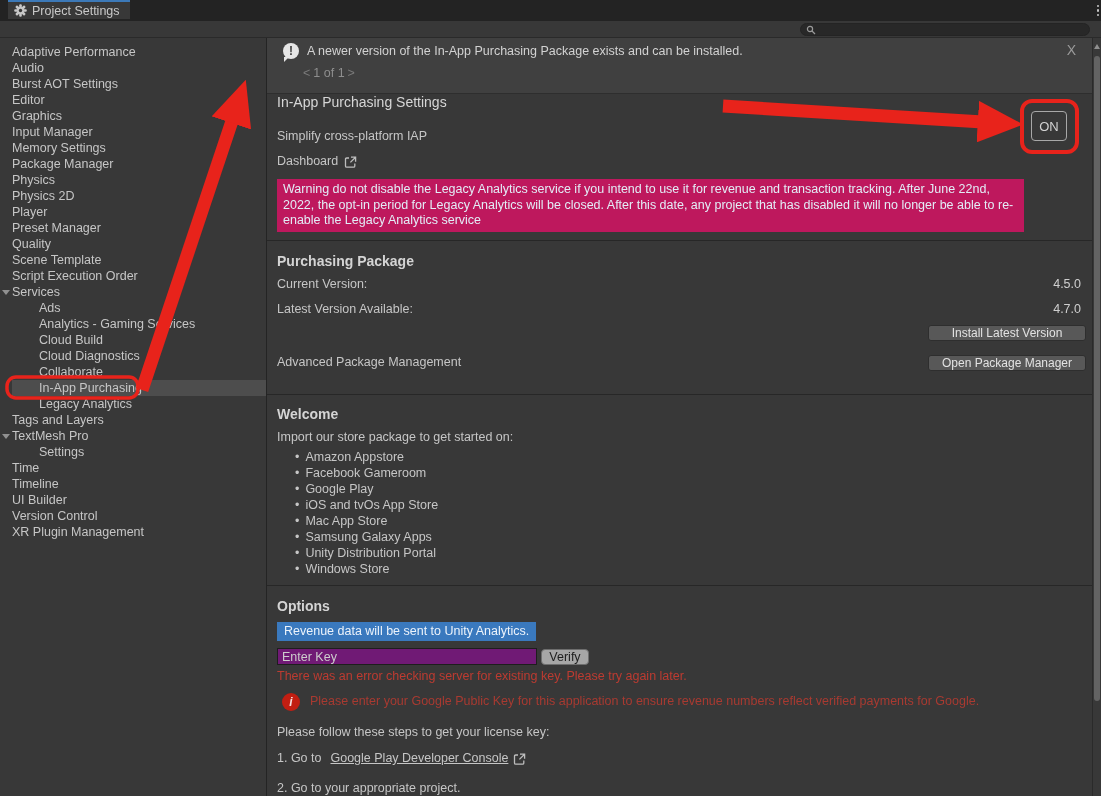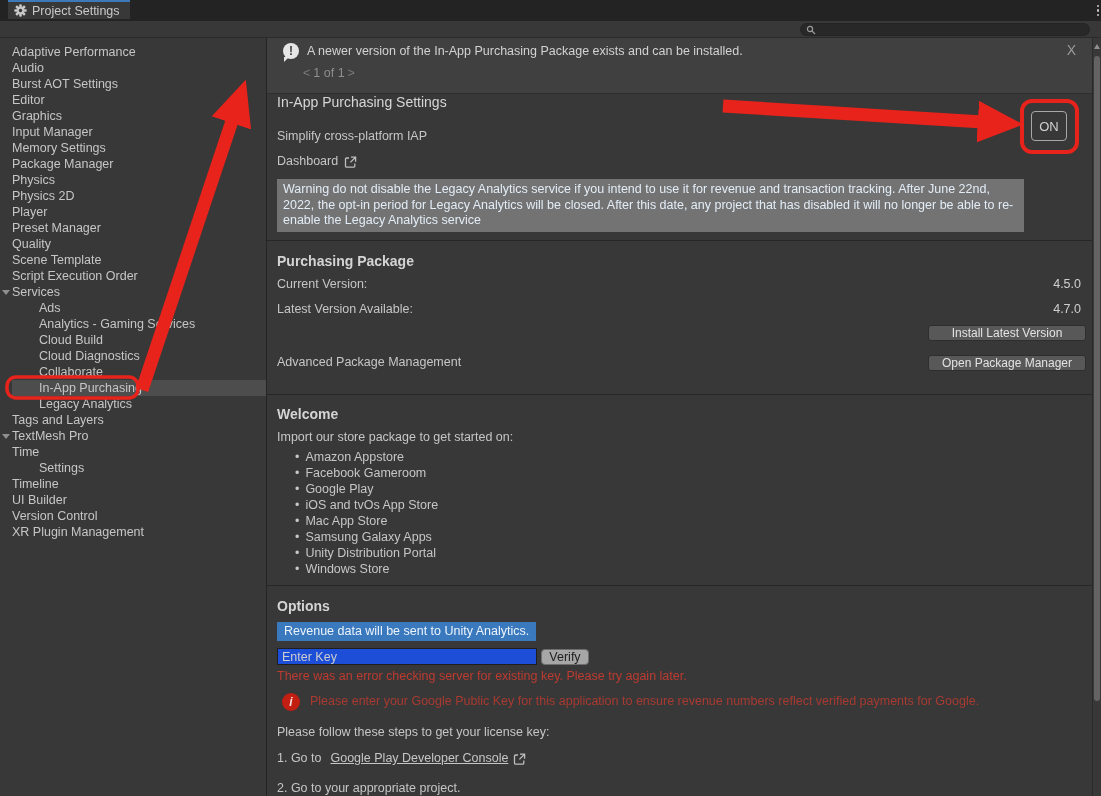--- a/index.html
+++ b/index.html
@@ -36,34 +36,34 @@
                border-left:5px solid #E6E6E6;border-bottom:5px solid transparent;}
   .banner-msg{position:absolute;left:40px;top:6px;color:#D2D2D2;}
   .pager{position:absolute;left:33px;top:28px;color:#8E8E8E;}
   .pager .chev{color:#7A7A7A;cursor:pointer;padding:0 3px;}
   .banner-close{position:absolute;right:16px;top:4px;color:#9A9A9A;font-size:14px;cursor:pointer;}
   .page-title{position:absolute;left:10px;top:56px;font-size:14px;color:#D6D6D6;}
   .on-btn{position:absolute;left:764px;top:73px;width:36px;height:30px;border:1px solid #A8A8A8;border-radius:4px;
           color:#D2D2D2;font-size:13px;display:flex;align-items:center;justify-content:center;cursor:pointer;background:transparent;box-sizing:border-box;}
   .subtitle{position:absolute;left:10px;top:91px;}
   .dash-row{position:absolute;left:10px;top:116px;display:flex;align-items:center;gap:6px;cursor:pointer;}
-  .warnbox{position:absolute;left:10px;top:141px;width:747px;background:#737373;color:#E3EDF7;
+  .warnbox{position:absolute;left:10px;top:141px;width:747px;background:#be185d;color:#E3EDF7;
            padding:3px 6px;box-sizing:border-box;line-height:15.5px;}
   .divider{position:absolute;left:0;width:825px;height:1px;background:#272727;}
   .sec-head{position:absolute;left:10px;font-size:14px;font-weight:700;color:#D4D4D4;}
   .kv-label{position:absolute;left:10px;}
   .kv-value{position:absolute;right:11px;text-align:right;color:#CFCFCF;}
   .u-btn{position:absolute;background:#585858;border:1px solid #2E2E2E;border-radius:3px;color:#E2E2E2;
          font-size:12px;display:flex;align-items:center;justify-content:center;cursor:pointer;box-sizing:border-box;
          font-family:"Liberation Sans",sans-serif;}
   .stores{position:absolute;left:28px;}
   .store-row{height:16px;line-height:16px;}
   .store-row .b{margin-right:6px;}
   .chip{position:absolute;left:10px;top:584px;background:#3A79BE;color:#ECF3FB;padding:2px 7px 3px 7px;}
-  .keyinput{position:absolute;left:10px;top:610px;width:260px;height:17px;background:#1d4ed8;border:1px solid #1E1E1E;
+  .keyinput{position:absolute;left:10px;top:610px;width:260px;height:17px;background:#701a75;border:1px solid #1E1E1E;
             color:#CDCDCD;font-size:12.5px;padding:0 4px;box-sizing:border-box;font-family:"Liberation Sans",sans-serif;outline:none;}
   .keyinput::placeholder{color:#CDCDCD;opacity:1;}
   .verify-btn{position:absolute;left:274px;top:611px;width:48px;height:16px;background:#A6A6A6;border:1px solid #6E6E6E;
             border-radius:4px;color:#1E1E1E;font-size:12.5px;display:flex;align-items:center;justify-content:center;cursor:pointer;box-sizing:border-box;}
   .err-text{position:absolute;left:10px;top:631px;color:#BD3B31;}
   .ginfo-icon{position:absolute;left:15px;top:655px;width:18px;height:18px;border-radius:50%;background:#C21E12;
             color:#F5DEDC;font-weight:700;font-size:12px;text-align:center;line-height:18px;font-style:italic;}
   .gwarn{position:absolute;left:43px;top:656px;color:#A83A31;width:770px;}
   .steps-intro{position:absolute;left:10px;top:687px;}
   .step1{position:absolute;left:10px;top:713px;display:flex;align-items:center;gap:5px;}
@@ -131,22 +131,22 @@
       <div class="side-item"><span class="fold"></span><span>Services</span></div>
       <div class="side-item ind"><span>Ads</span></div>
       <div class="side-item ind"><span>Analytics - Gaming Services</span></div>
       <div class="side-item ind"><span>Cloud Build</span></div>
       <div class="side-item ind"><span>Cloud Diagnostics</span></div>
       <div class="side-item ind"><span>Collaborate</span></div>
       <div class="side-item ind sel"><span>In-App Purchasing</span></div>
       <div class="side-item ind"><span>Legacy Analytics</span></div>
       <div class="side-item"><span>Tags and Layers</span></div>
       <div class="side-item"><span class="fold"></span><span>TextMesh Pro</span></div>
+      <div class="side-item ind"><span>Settings</span></div>
       <div class="side-item"><span>Time</span></div>
-      <div class="side-item ind"><span>Settings</span></div>
       <div class="side-item"><span>Timeline</span></div>
       <div class="side-item"><span>UI Builder</span></div>
       <div class="side-item"><span>Version Control</span></div>
       <div class="side-item"><span>XR Plugin Management</span></div>
     </div>
 </div>
 
 <div class="main">
 
   <div class="banner">

